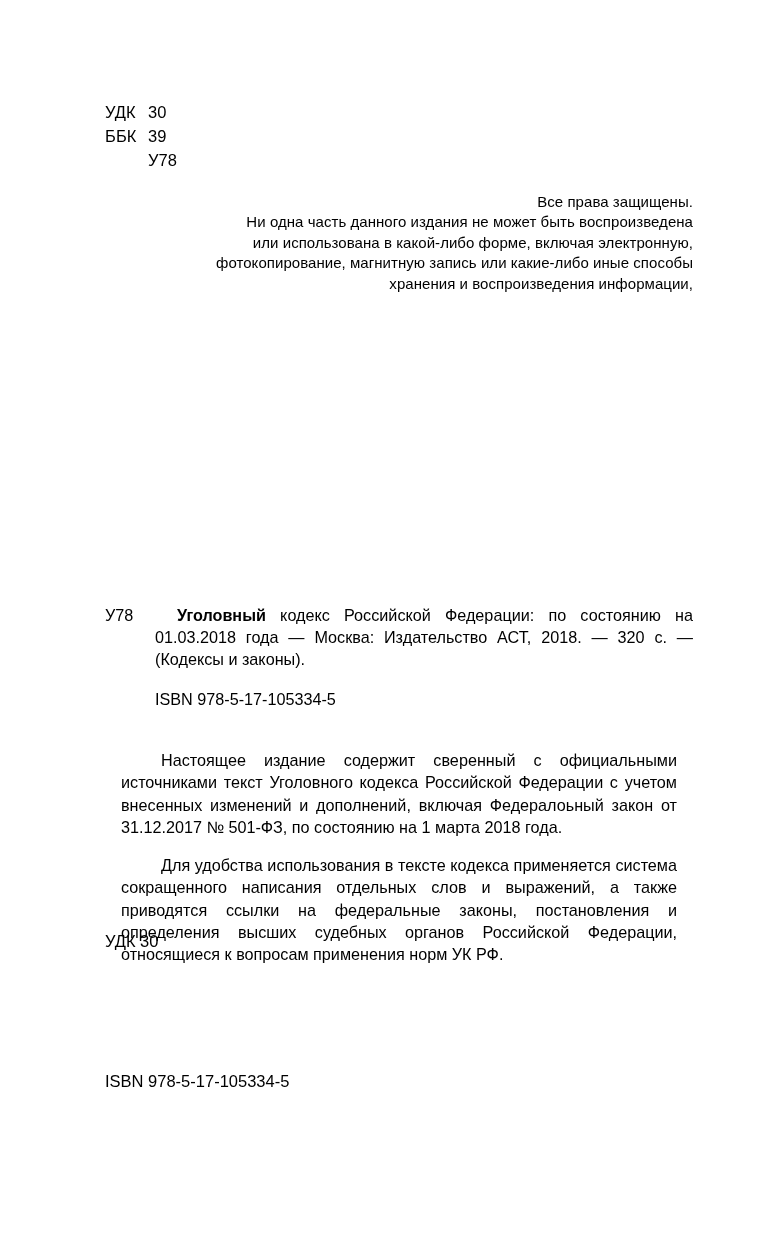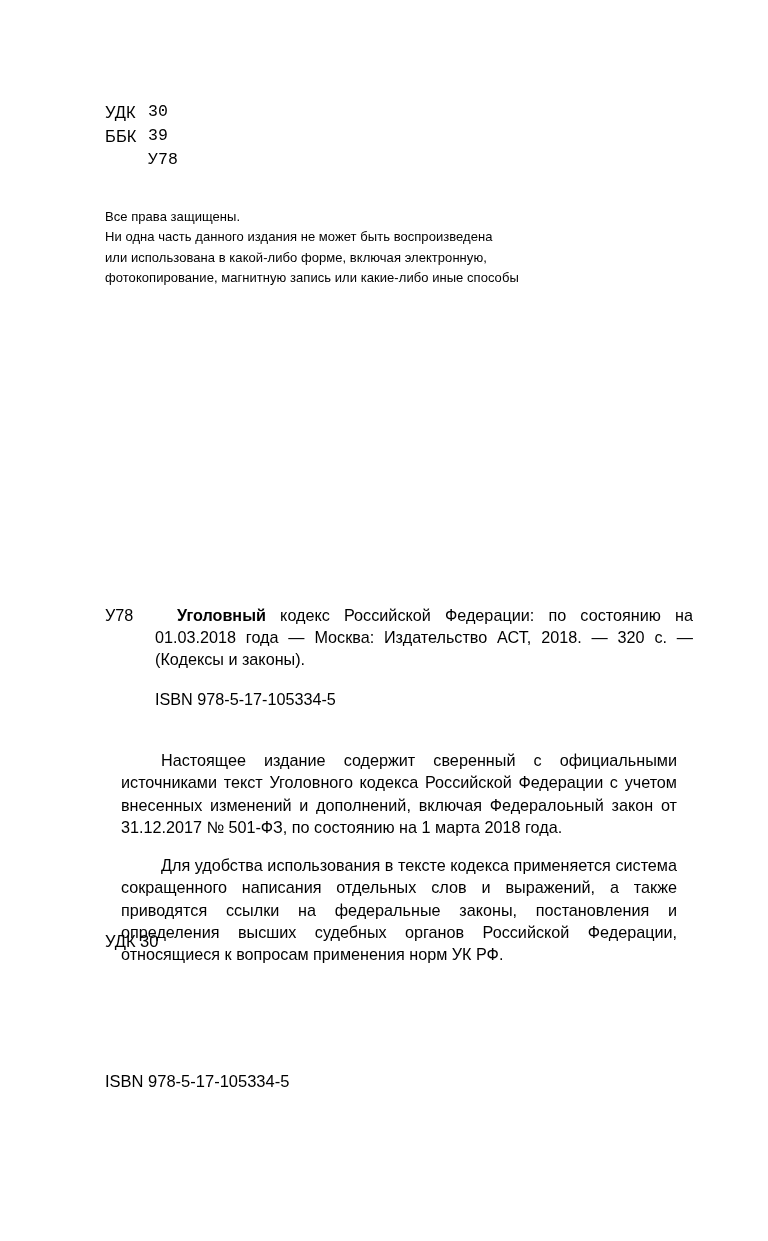--- a/index.html
+++ b/index.html
@@ -41,28 +41,27 @@
   .class-row {
     display: flex;
   }
   .class-label {
     width: 43px;
     flex: 0 0 43px;
     white-space: pre;
   }
   .class-value {
     white-space: pre;
-    font-family: Liberation Mono, monospace;
   }
 
   
   .rights {
-    top: 207px;
-    text-align: left;
-    font-size: 13px;
+    top: 192px;
+    text-align: right;
+    font-size: 15px;
     line-height: 20.4px;
     letter-spacing: 0.05px;
   }
   .rights div {
     white-space: nowrap;
   }
 
   
   .bib {
     top: 604px;
@@ -148,20 +147,21 @@
       <span class="class-label"></span>
       <span class="class-value">У78</span>
     </div>
   </div>
 
   <div class="frame rights">
     <div>Все права защищены.</div>
     <div>Ни одна часть данного издания не может быть воспроизведена</div>
     <div>или использована в какой-либо форме, включая электронную,</div>
     <div>фотокопирование, магнитную запись или какие-либо иные способы</div>
+    <div>хранения и воспроизведения информации,</div>
   </div>
 
   <div class="frame bib">
     <div class="bib-entry">
       <span class="bib-marker">У78</span><span class="bib-title">Уголовный</span><span> кодекс Российской Федерации: по состоянию на 01.03.2018 года — Москва: Издательство АСТ, 2018. — 320 с. — (Кодексы и законы).</span>
     </div>
     <div class="bib-isbn">ISBN 978-5-17-105334-5</div>
   </div>
 
   <div class="frame annotation">

